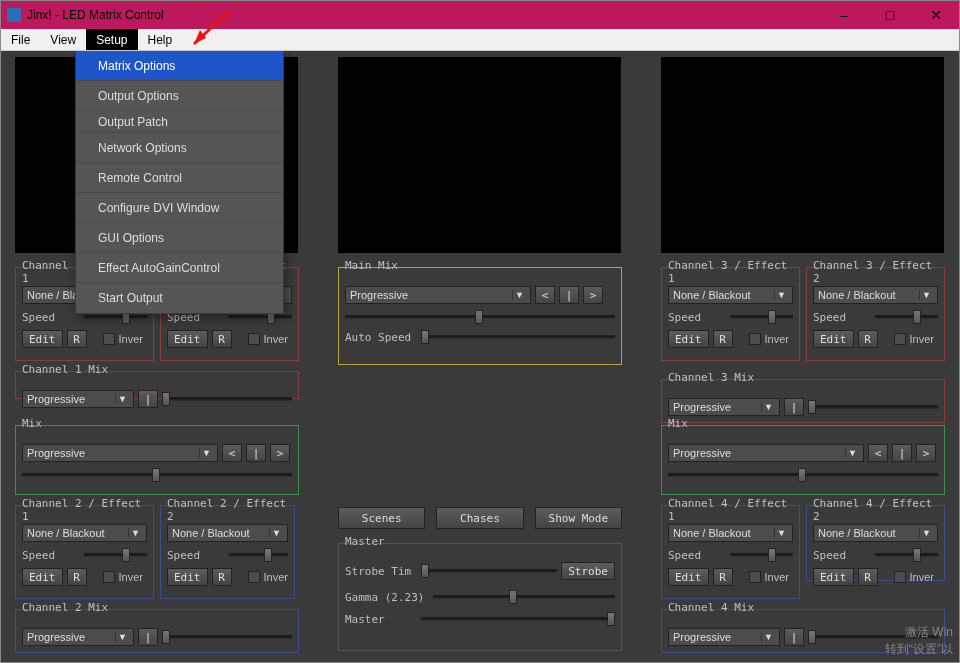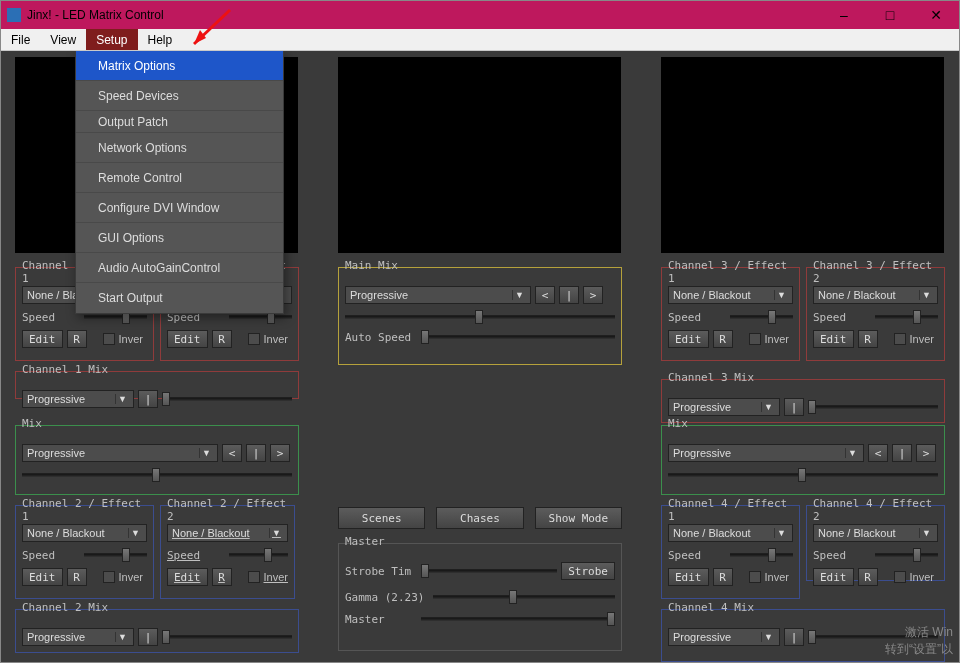--- a/index.html
+++ b/index.html
@@ -7,21 +7,21 @@
 
   .win { width:960px; height:663px; background:#fff; border:1px solid #888; display:flex; flex-direction:column; }
 
   .titlebar { height:28px; background:#be185d; display:flex; align-items:center; padding:0 0 0 6px; color:#000; }
   .titlebar .app-icon { width:14px; height:14px; background:#2b6fb5; margin-right:6px; }
   .titlebar .title { flex:1; font-size:12px; }
   .titlebar .winbtn { width:46px; height:28px; display:flex; align-items:center; justify-content:center; font-size:14px; }
 
   .menubar { height:22px; background:#f0f0f0; display:flex; align-items:stretch; color:#000; border-bottom:1px solid #c9c9c9; }
   .menubar .item { padding:0 10px; display:flex; align-items:center; font-size:12px; }
-  .menubar .item.active { background:#7f1d1d; color:#fff; }
+  .menubar .item.active { background:#000000; color:#fff; }
 
   .client { flex:1; background:#3a3a3a; position:relative; overflow:hidden; }
 
   .preview { position:absolute; background:#000; }
   .p1 { left:14px; top:6px; width:283px; height:196px; }
   .p2 { left:337px; top:6px; width:283px; height:196px; }
   .p3 { left:660px; top:6px; width:283px; height:196px; }
 
   fieldset.grp { position:absolute; border:1px solid #555; padding:18px 6px 6px 6px; color:#bfbfbf; font-size:11px; }
   fieldset.grp legend { position:absolute; left:6px; top:-9px; background:transparent; color:#bfbfbf; font-family:Consolas,monospace; font-size:11px; }
@@ -171,21 +171,21 @@
         </div>
       <div class="row">
         <div class="btn">Edit</div>
         <div class="btn sq">R</div>
         <div style="width:8px"></div>
         <div class="chk"></div>
         <span>Inver</span>
       </div>
     </fieldset>
 
-    <fieldset class="grp blue" style="left:159px; top:454px; width:111px; height:94px;text-decoration:underline;">
+    <fieldset class="grp blue" style="left:159px; top:454px; width:111px; height:94px;">
       <legend>Channel 2 / Effect 2</legend>
       <div class="row">
           <div class="combo">
             <span>None / Blackout</span>
             <span class="arrow">▼</span>
           </div>
         </div>
       <div class="row">
           <span class="lbl">Speed</span>
           <div class="slider">
@@ -385,43 +385,43 @@
         </div>
       <div class="row">
         <div class="btn">Edit</div>
         <div class="btn sq">R</div>
         <div style="width:8px"></div>
         <div class="chk"></div>
         <span>Inver</span>
       </div>
     </fieldset>
 
-    <fieldset class="grp blue" style="left:660px; top:558px; width:284px; height:53px;">
+    <fieldset class="grp blue" style="left:660px; top:558px; width:284px; height:44px;">
       <legend>Channel 4 Mix</legend>
       <div class="row">
         <div class="combo" style="flex:0 0 112px">
             <span>Progressive</span>
             <span class="arrow">▼</span>
           </div>
         <div class="btn sq">|</div>
         <div class="slider">
             <div class="thumb" style="left:0%"></div>
           </div>
       </div>
     </fieldset>
 
     <div class="dropdown">
       <div class="mi sel">Matrix Options</div>
-      <div class="mi">Speed Devices</div>
+      <div class="mi">Output Options</div>
       <div class="mi sub">Output Patch</div>
       <div class="mi">Network Options</div>
       <div class="mi">Remote Control</div>
       <div class="mi">Configure DVI Window</div>
       <div class="mi">GUI Options</div>
-      <div class="mi">Audio AutoGainControl</div>
+      <div class="mi">Effect AutoGainControl</div>
       <div class="mi">Start Output</div>
     </div>
 
     <div class="watermark">
       <div>激活 Win</div>
       <div>转到“设置”以</div>
     </div>
 
   </div>
 </div>

